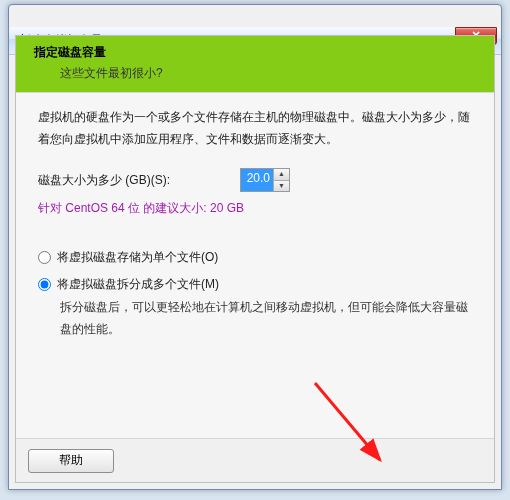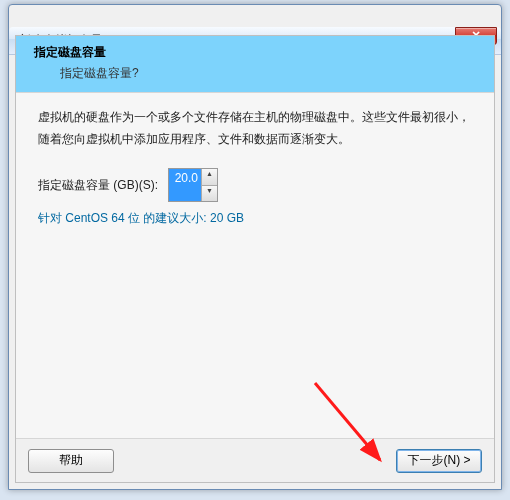--- a/index.html
+++ b/index.html
@@ -58,21 +58,21 @@
   }
   .inner {
     position: absolute;
     left: 6px; right: 6px; top: 30px; bottom: 6px;
     background: #fff;
     border: 1px solid #bfbfbf;
   }
   .header {
     padding: 8px 18px 10px 18px;
     border-bottom: 1px solid #d6d6d6;
-    background: #7dd3fc;
+    background: #84cc16;
   }
   .header h1 {
     margin: 0 0 4px 0;
     font-size: 12px;
     font-weight: bold;
   }
   .header .sub {
     margin: 0 0 0 26px;
     font-size: 12px;
     color: #333;
@@ -91,22 +91,23 @@
     display: flex;
     align-items: center;
     gap: 10px;
     margin-bottom: 8px;
   }
   .row-size label { color: #222; }
   .spinner {
     display: inline-flex;
     align-items: stretch;
     border: 1px solid #999;
-    height: 34px;
+    height: 24px;
     background: #fff;
+    margin-left: 60px;
   }
   .spinner .sel {
     background: #3399ff;
     color: #fff;
     padding: 2px 3px;
     font-size: 12px;
     display: inline-block;
     min-width: 32px;
     text-align: right;
   }
@@ -121,21 +122,21 @@
     background: linear-gradient(#f8f8f8,#ddd);
     font-size: 7px;
     line-height: 9px;
     text-align: center;
     color: #444;
     border-bottom: 1px solid #aaa;
     cursor: pointer;
   }
   .spinner .buttons div:last-child { border-bottom: none; }
   .rec {
-    color: #0369a1;
+    color: #a21caf;
     margin-bottom: 32px;
   }
   .radio-group { margin-bottom: 6px; }
   .radio-row {
     display: flex;
     align-items: center;
     gap: 6px;
     margin: 10px 0 4px 0;
     color: #222;
   }
@@ -184,45 +185,56 @@
   <div class="titlebar">
     <span class="title">新建虚拟机向导</span>
     <div class="close-btn">
       <span>✕</span>
     </div>
   </div>
 
   <div class="inner">
     <div class="header">
       <h1>指定磁盘容量</h1>
-      <p class="sub">指定磁盘容量?</p>
+      <p class="sub">这些文件最初很小?</p>
     </div>
 
     <div class="body">
-      <div class="desc">虚拟机的硬盘作为一个或多个文件存储在主机的物理磁盘中。这些文件最初很小，随着您向虚拟机中添加应用程序、文件和数据而逐渐变大。</div>
+      <div class="desc">虚拟机的硬盘作为一个或多个文件存储在主机的物理磁盘中。磁盘大小为多少，随着您向虚拟机中添加应用程序、文件和数据而逐渐变大。</div>
 
       <div class="row-size">
-        <label>指定磁盘容量 (GB)(S):</label>
+        <label>磁盘大小为多少 (GB)(S):</label>
         <div class="spinner">
           <span class="sel">20.0</span>
           <div class="buttons">
             <div>▲</div>
             <div>▼</div>
           </div>
         </div>
       </div>
 
       <div class="rec">针对 CentOS 64 位 的建议大小: 20 GB</div>
 
+      <div class="radio-group">
+        <label class="radio-row">
+          <input type="radio" name="diskmode" style="">
+          <span>将虚拟磁盘存储为单个文件(O)</span>
+        </label>
+
+        <label class="radio-row">
+          <input type="radio" name="diskmode" checked="" style="">
+          <span>将虚拟磁盘拆分成多个文件(M)</span>
+        </label>
+        <div class="radio-desc">拆分磁盘后，可以更轻松地在计算机之间移动虚拟机，但可能会降低大容量磁盘的性能。</div>
+      </div>
     </div>
 
     <div class="footer">
       <button class="wbtn">帮助</button>
       <div class="spacer"></div>
-      <button class="wbtn focus">下一步(N) &gt;</button>
     </div>
   </div>
 </div>
 
 <svg class="arrow" style="left:310px; top:378px;" width="90" height="100">
   <defs>
     <marker id="ah" markerWidth="10" markerHeight="10" refX="7" refY="3" orient="auto">
       <path d="M0,0 L8,3 L0,6 Z" fill="#ff1a1a"></path>
     </marker>
   </defs>

